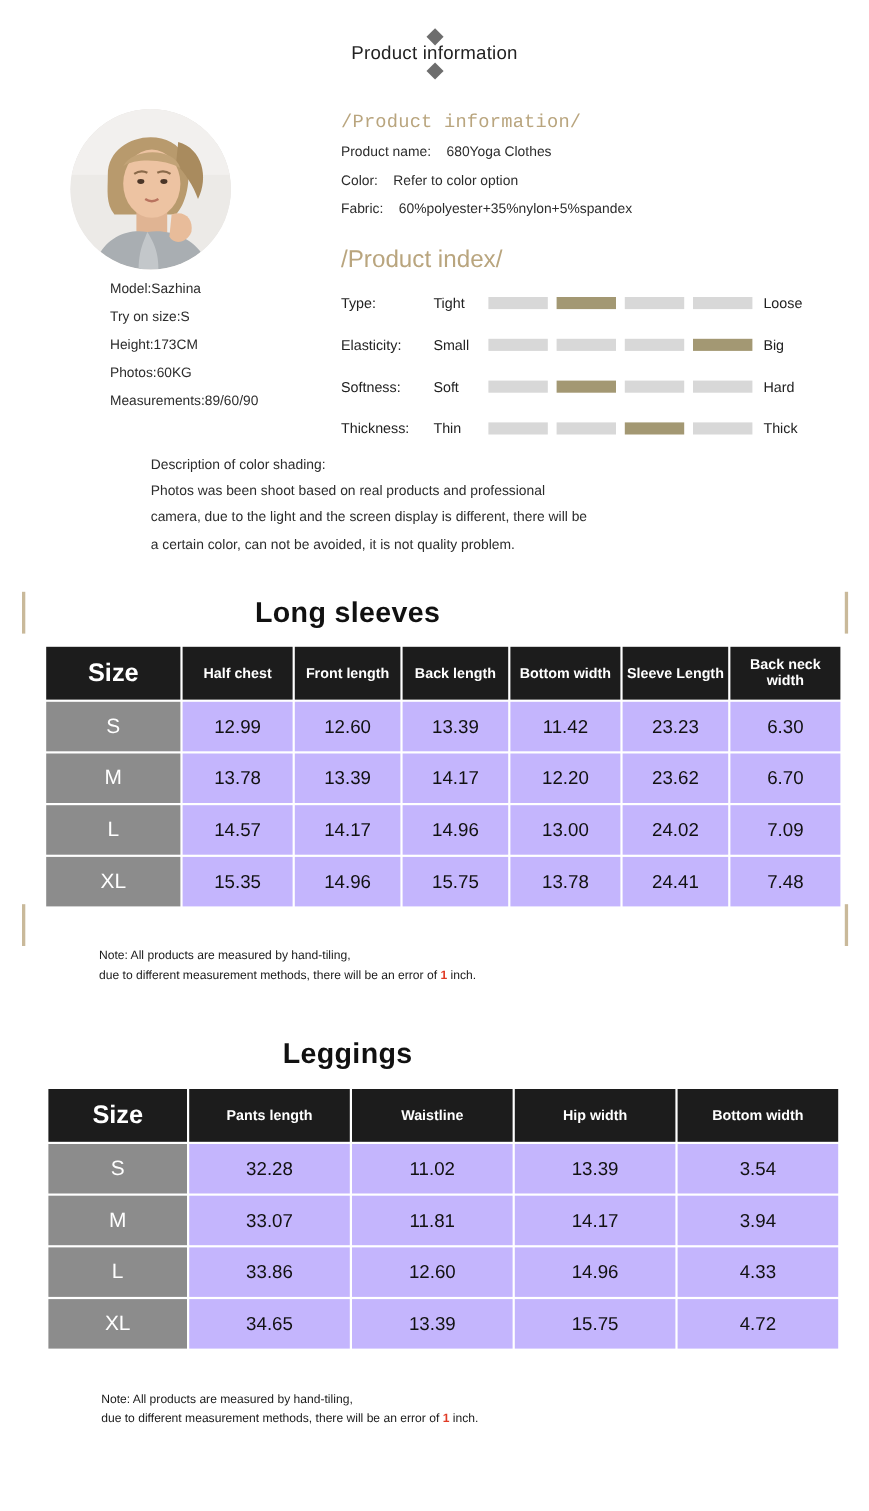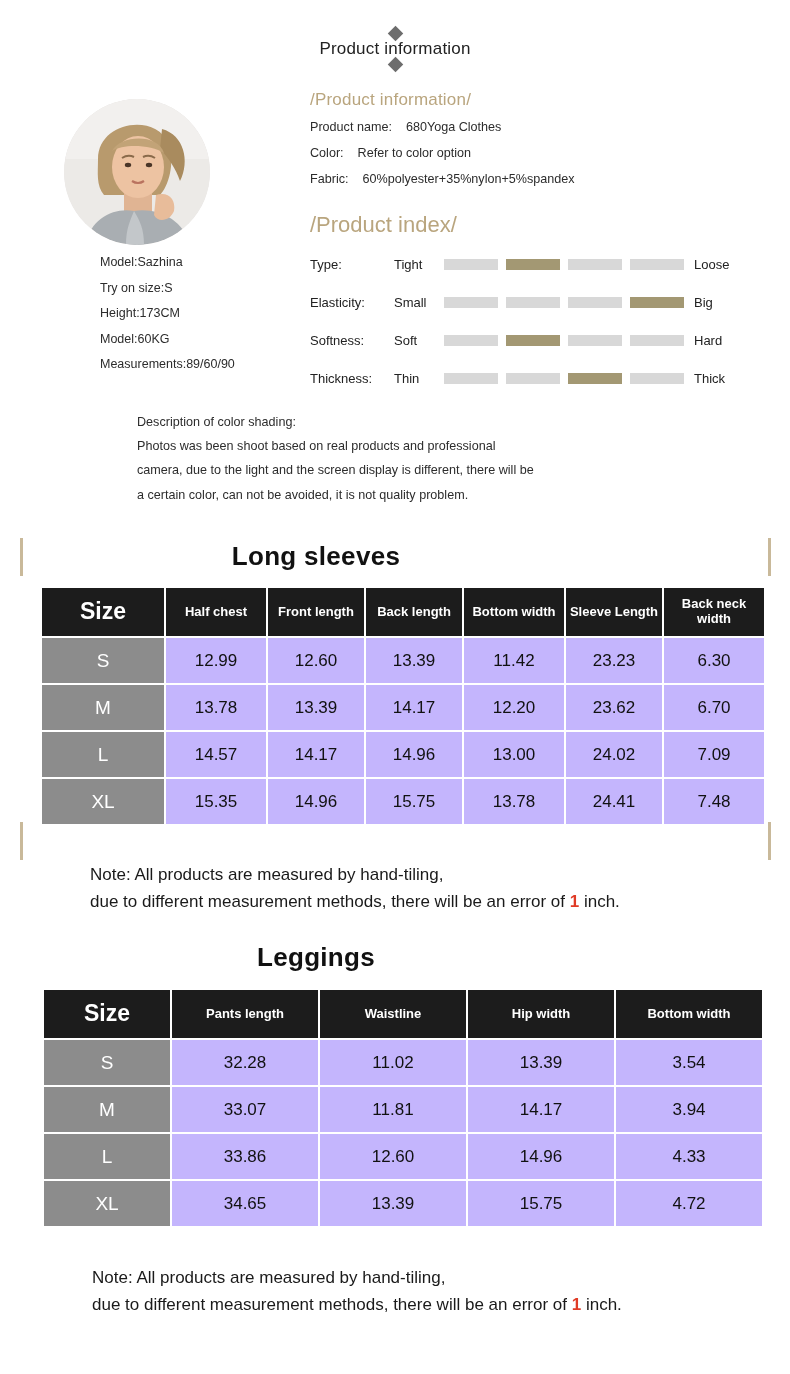--- a/index.html
+++ b/index.html
@@ -67,22 +67,23 @@
 
   
   .info {
     position: absolute;
     left: 310px; top: 86px;
     width: 460px;
   }
   .sect-title {
     font-size: 17px;
     color: #b9a57e;
-    margin: 4px 0 10px 0;
+    margin: 16px 0 10px 0;
     letter-spacing: .2px;
+    font-family: Liberation Mono, monospace;
   }
   .info-line {
     font-size: 12.6px;
     color: #2c2c2c;
     margin-bottom: 12px;
     white-space: nowrap;
   }
   .info-line .lbl { display: inline-block; }
 
   .sect-title2 {
@@ -168,21 +169,21 @@
   }
   tbody td.val {
     background: #c4b5fd;
     color: #111;
     font-size: 17px;
     height: 45px;
   }
 
   .note {
     position: absolute;
-    font-size: 17px;
+    font-size: 11px;
     color: #1a1a1a;
     line-height: 1.6;
   }
   .note .err { color: #e03b26; font-weight: bold; }
 </style>
 </head>
 <body>
 
 <div class="page">
 
@@ -225,21 +226,21 @@
 
         <path d="M92 96 C104 92, 112 100, 110 112 C106 122, 94 124, 90 116 Z" fill="#e8bc9a"></path>
       </g>
     </svg>
   </div>
 
   <div class="specs">
     <div>Model:Sazhina</div>
     <div>Try on size:S</div>
     <div>Height:173CM</div>
-    <div>Model:60KG</div>
+    <div>Photos:60KG</div>
     <div>Measurements:89/60/90</div>
   </div>
 
   <div class="info">
     <div class="sect-title">/Product information/</div>
 
     <div class="info-line">
       <span class="lbl">Product name:</span>
       &nbsp;&nbsp;
       <span>680Yoga Clothes</span>

